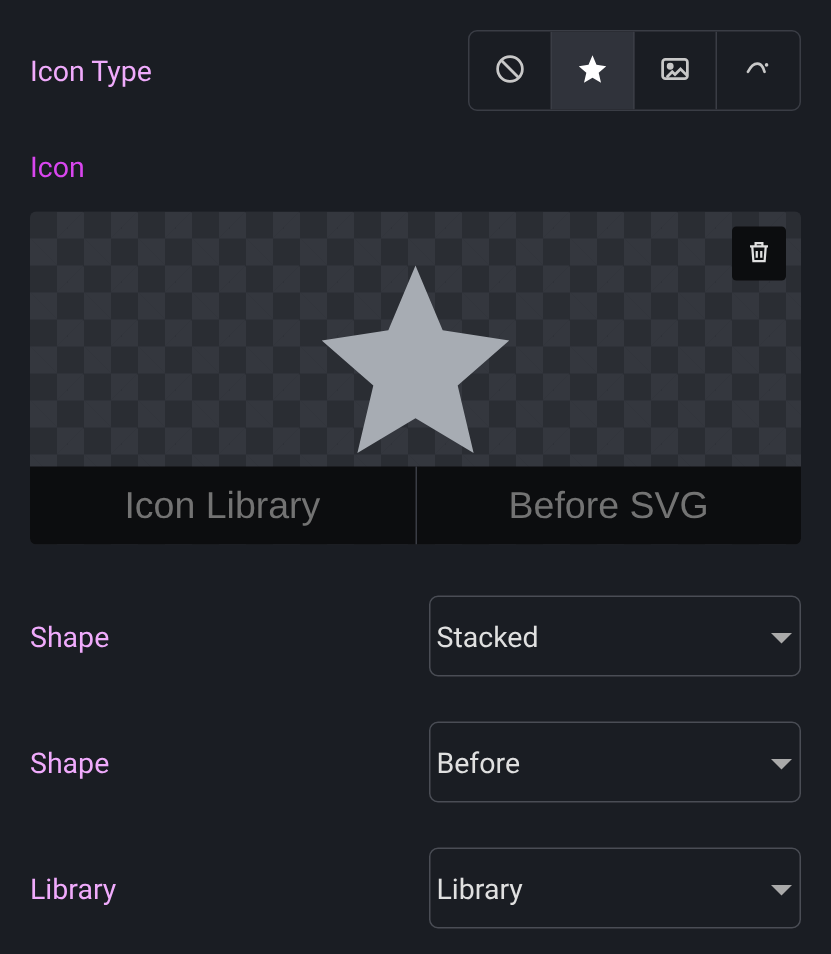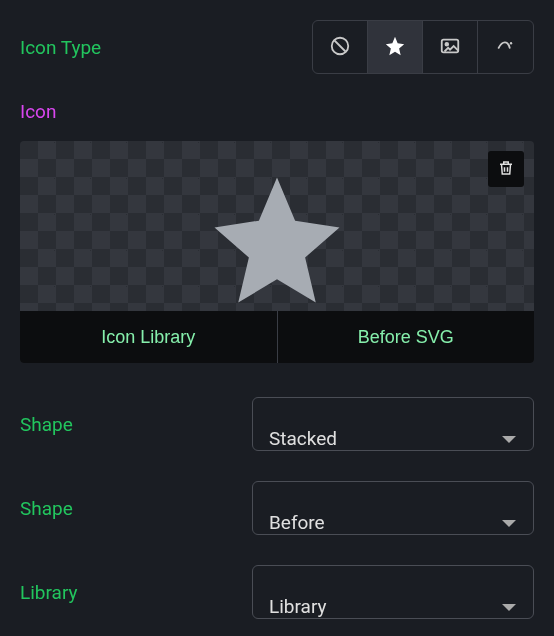--- a/index.html
+++ b/index.html
@@ -12,21 +12,21 @@
       height: 636px;
       padding: 20px;
     }
     .row {
       display: flex;
       align-items: center;
       justify-content: space-between;
       margin-bottom: 26px;
     }
     .label {
-      color: #22c55e;
+      color: #f0abfc;
       font-size: 19px;
     }
     .btn-group {
       display: flex;
       border: 1px solid #3a3d45;
       border-radius: 6px;
       overflow: hidden;
     }
     .btn-group-item {
       width: 55px;
@@ -85,39 +85,39 @@
       left: 0; right: 0; bottom: 0;
       height: 52px;
       display: flex;
       background: #0c0d0f;
     }
     .tab {
       flex: 1;
       display: flex;
       align-items: center;
       justify-content: center;
-      color: #86efac;
-      font-size: 18px;
+      color: #737373;
+      font-size: 25px;
       cursor: pointer;
       border: none;
       background: transparent;
     }
     .tab:first-child { border-right: 1px solid #3a3d45; }
 
     .select {
-      width: 282px;
+      width: 248px;
       height: 54px;
       background: #1a1d23;
       border: 1px solid #4a4d55;
       border-radius: 6px;
       color: #e0e0e0;
       font-size: 19px;
-      padding: 0 16px;
-      display: flex;
-      align-items: flex-end;
+      padding: 0 4px;
+      display: flex;
+      align-items: center;
       justify-content: space-between;
       cursor: pointer;
     }
     .select svg { width: 16px; height: 10px; fill:#aaa; }
     .control-row { display:flex; align-items:center; justify-content:space-between; margin-bottom: 30px;}
   </style>
 </head>
 <body>
 
 <div class="row">

